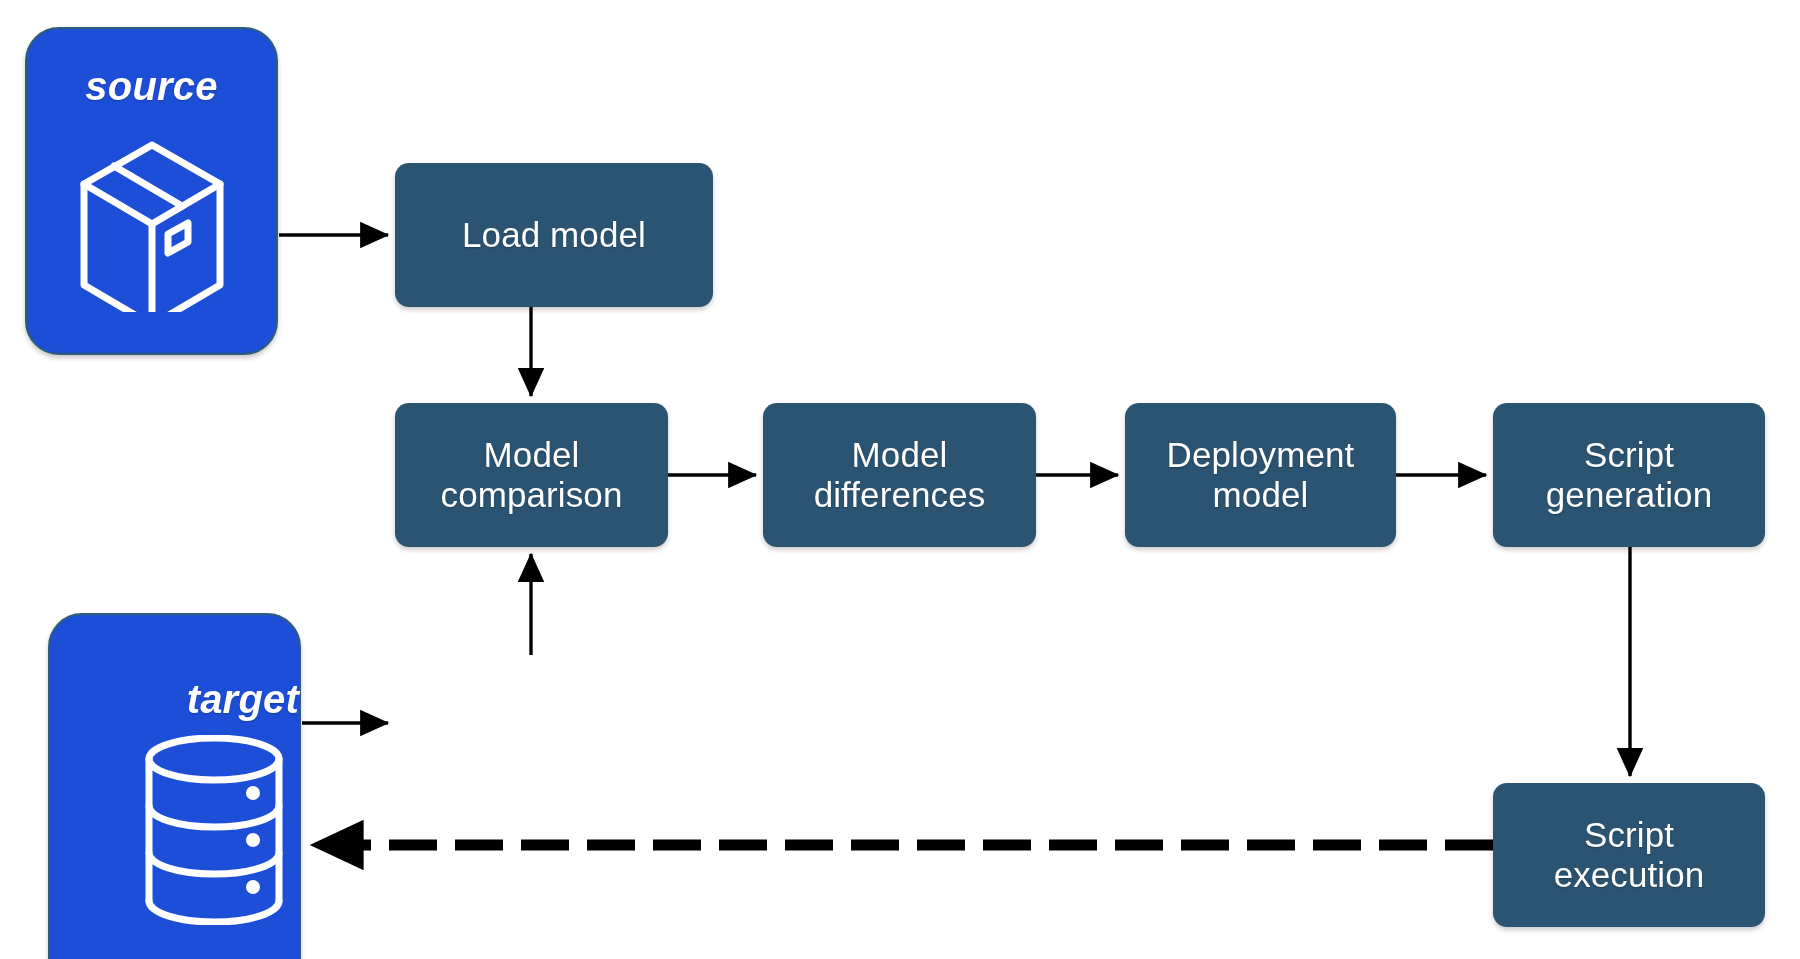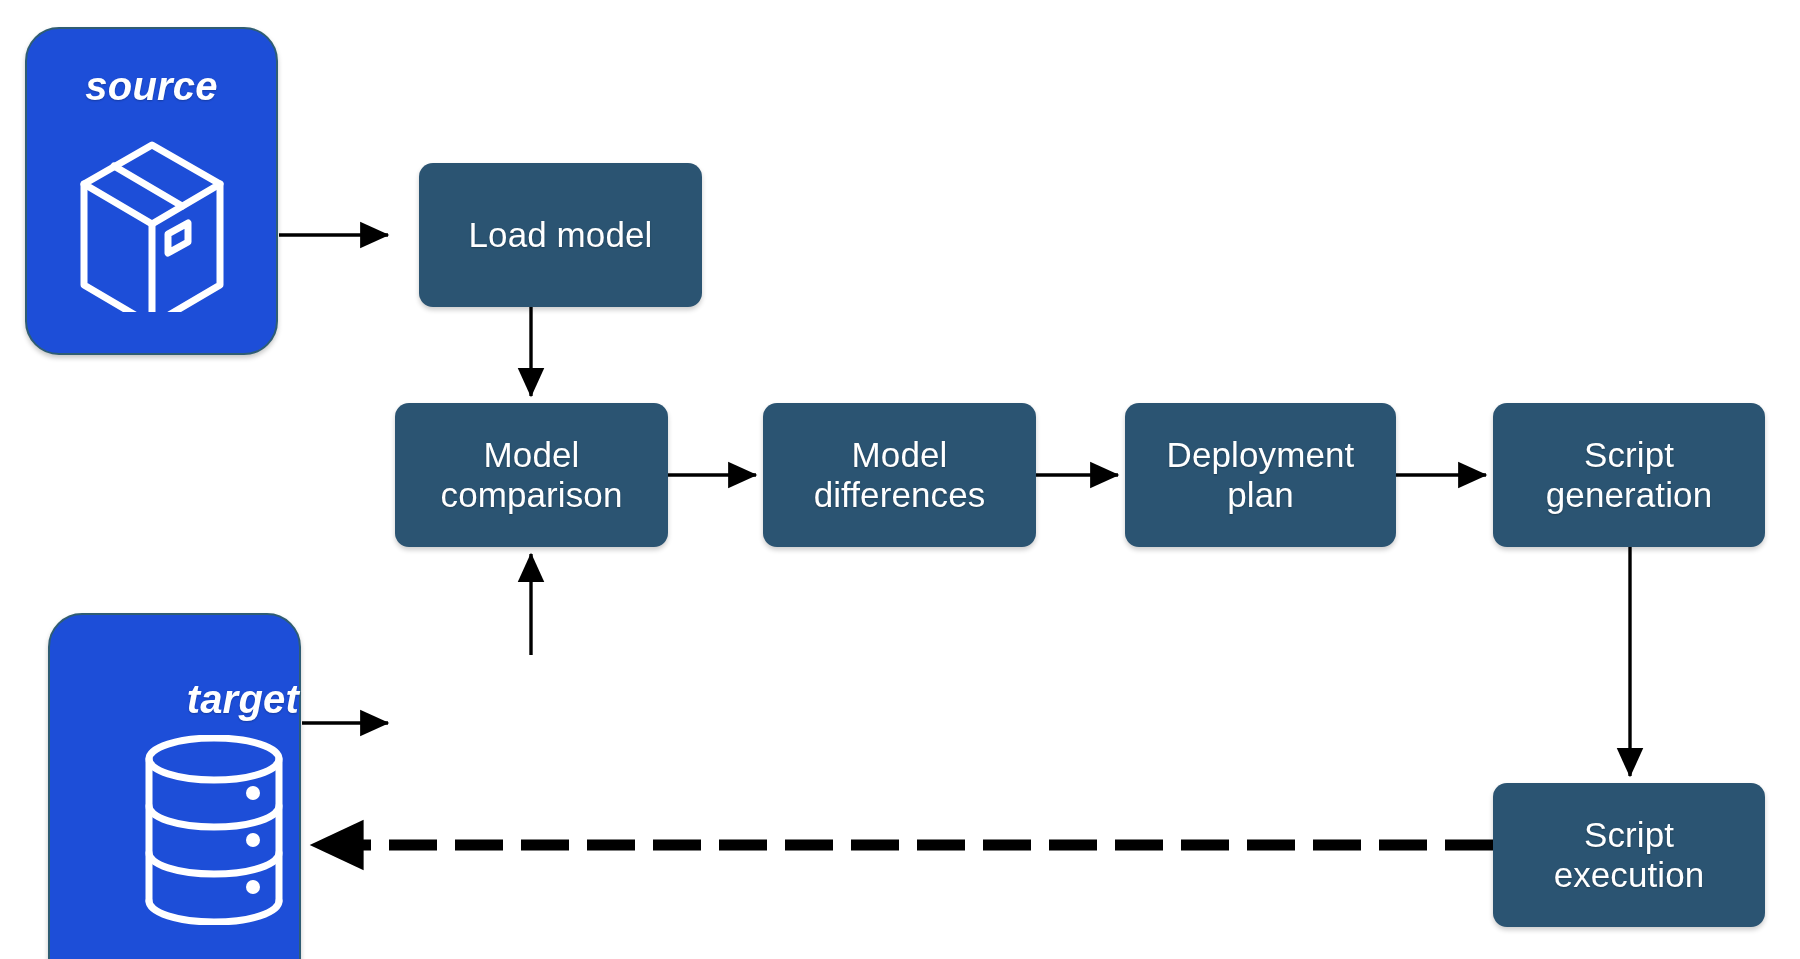--- a/index.html
+++ b/index.html
@@ -156,37 +156,37 @@
         </g>
         <g fill="#ffffff">
           <circle cx="124" cy="58" r="7"></circle>
           <circle cx="124" cy="105" r="7"></circle>
           <circle cx="124" cy="152" r="7"></circle>
         </g>
       </svg>
     </span>
   </div>
 
-  <div class="node step" style="left:395px; top:163px; width:283px; height:144px;margin-left:24px;">
+  <div class="node step" style="left:395px; top:163px; width:318px; height:144px;">
     <span class="step-label">Load model</span>
   </div>
 
   <div class="node step" style="left:395px; top:403px; width:273px; height:144px;">
     <span class="step-label">Model
 comparison</span>
   </div>
 
   <div class="node step" style="left:763px; top:403px; width:273px; height:144px;">
     <span class="step-label">Model
 differences</span>
   </div>
 
   <div class="node step" style="left:1125px; top:403px; width:271px; height:144px;">
     <span class="step-label">Deployment
-plan</span>
+model</span>
   </div>
 
   <div class="node step" style="left:1493px; top:403px; width:272px; height:144px;">
     <span class="step-label">Script
 generation</span>
   </div>
 
 
   <div class="node step" style="left:1493px; top:783px; width:272px; height:144px;">
     <span class="step-label">Script

